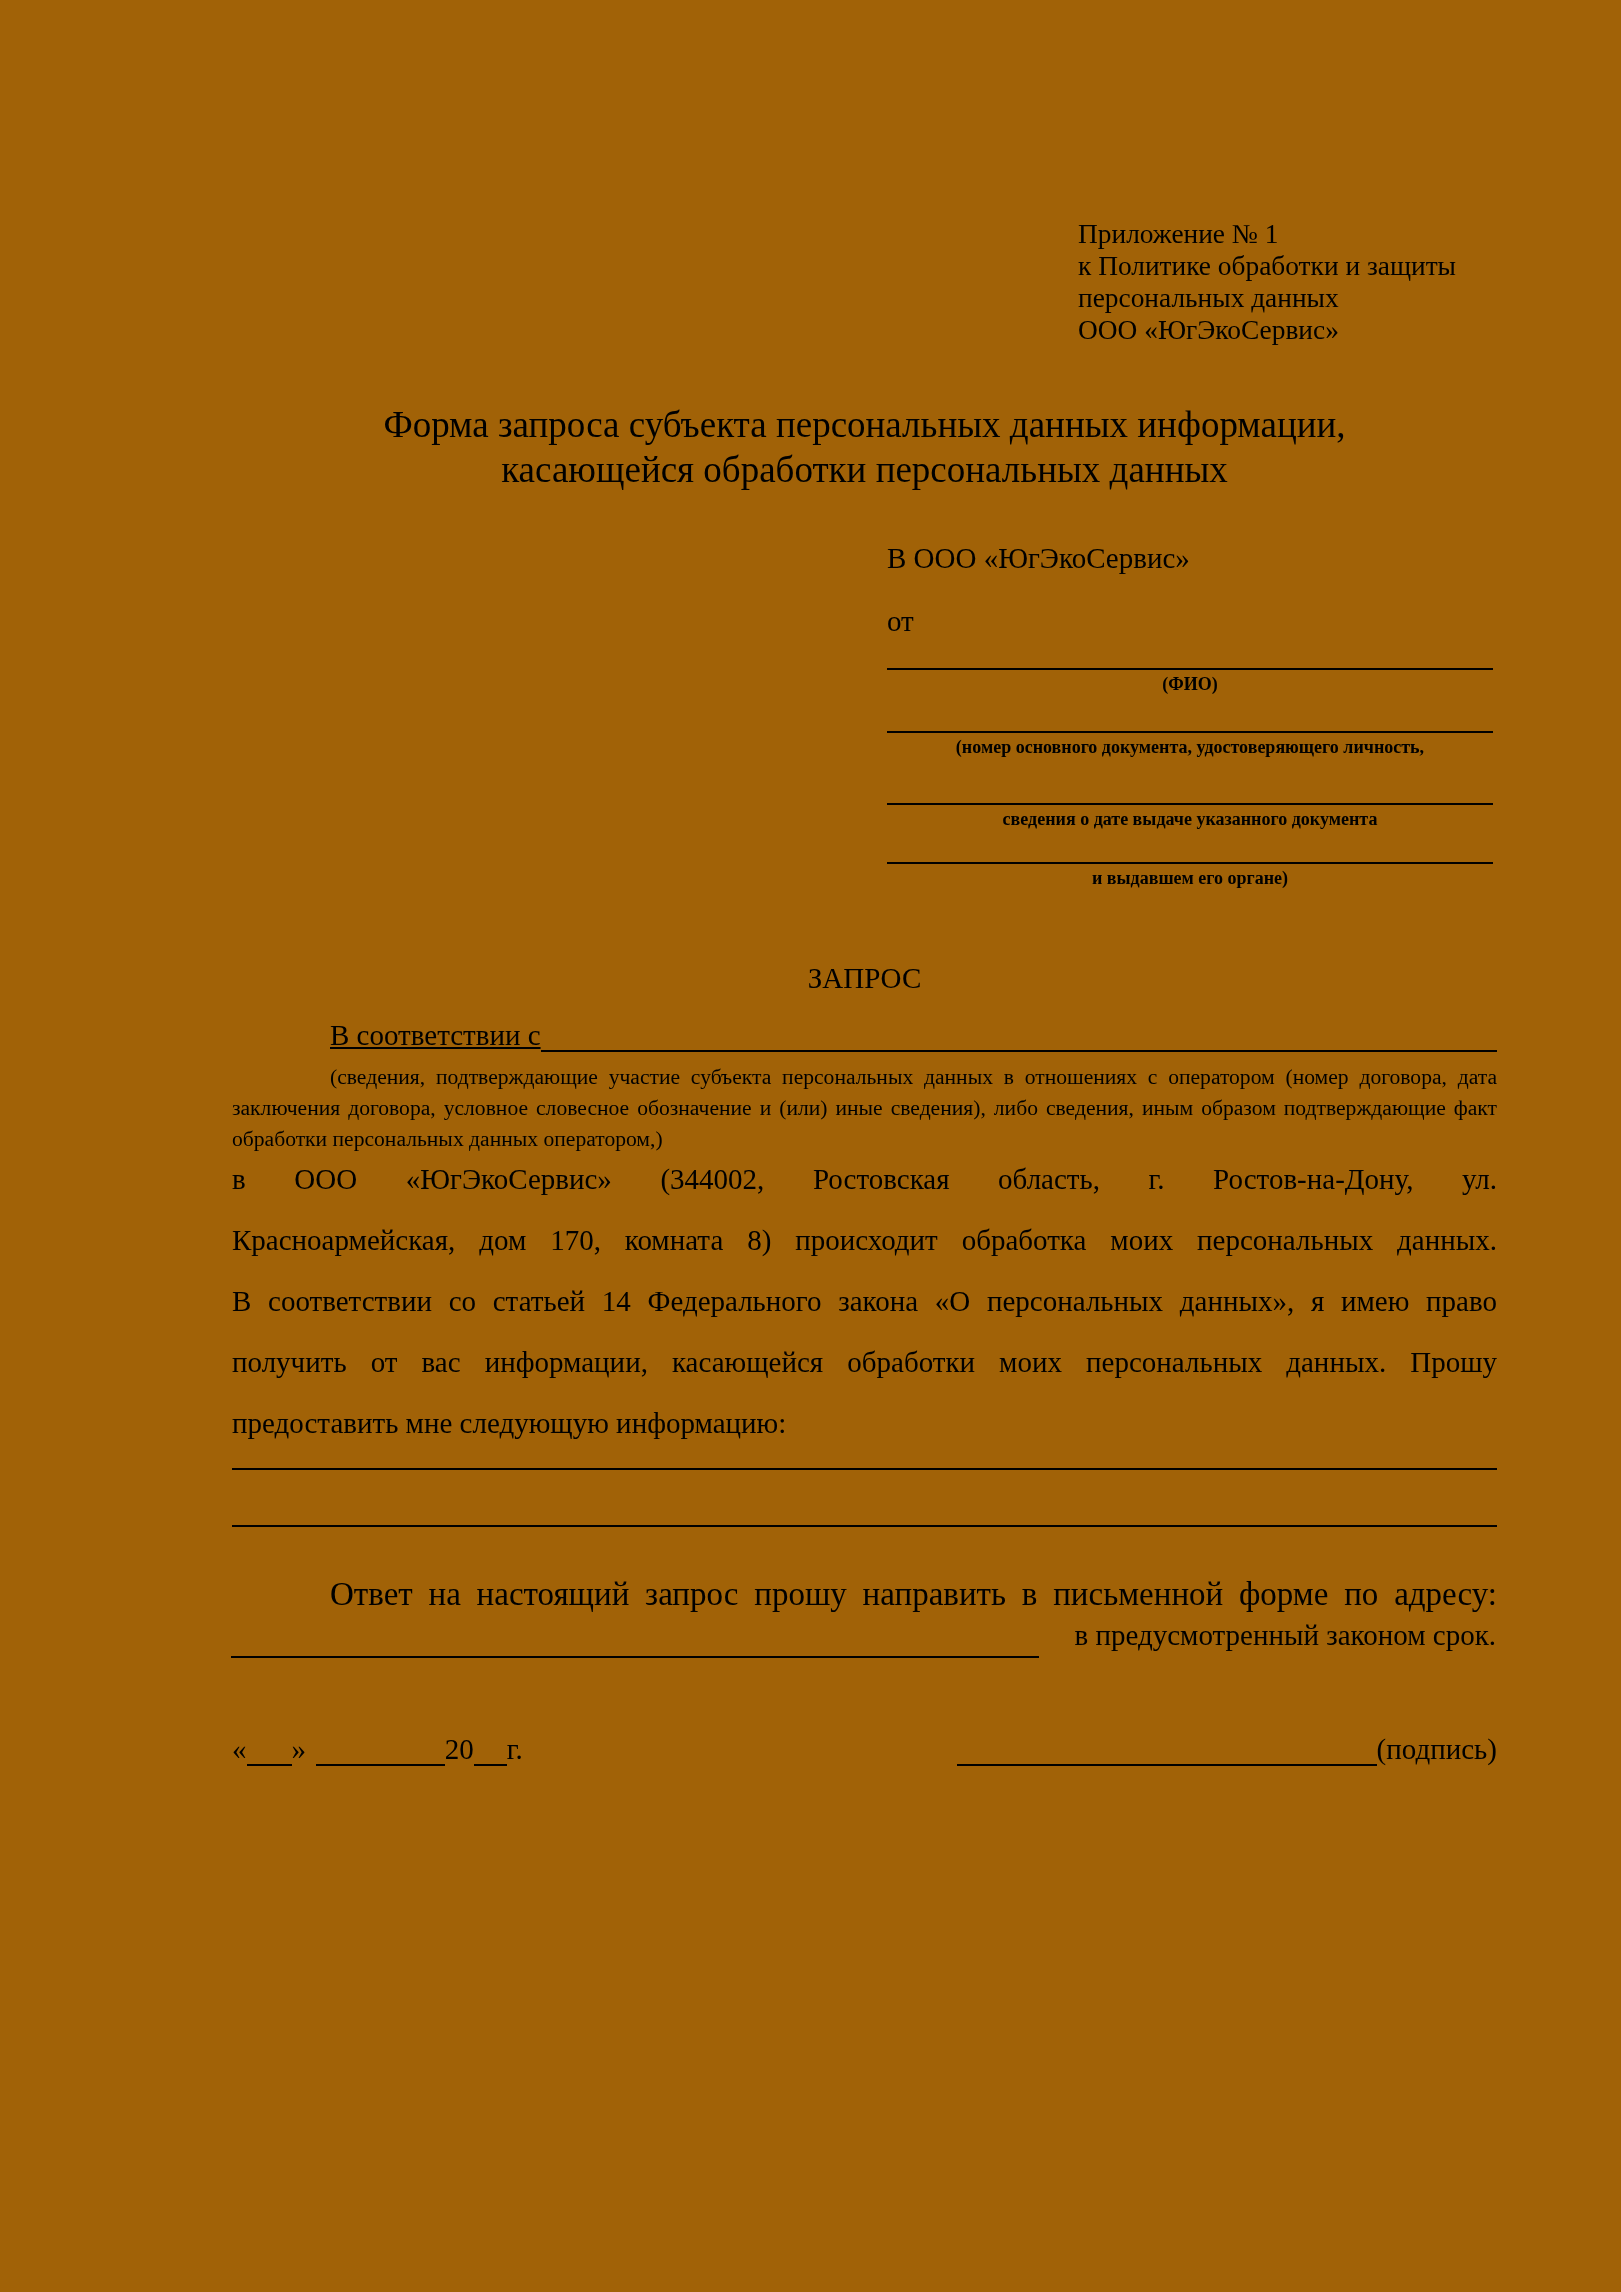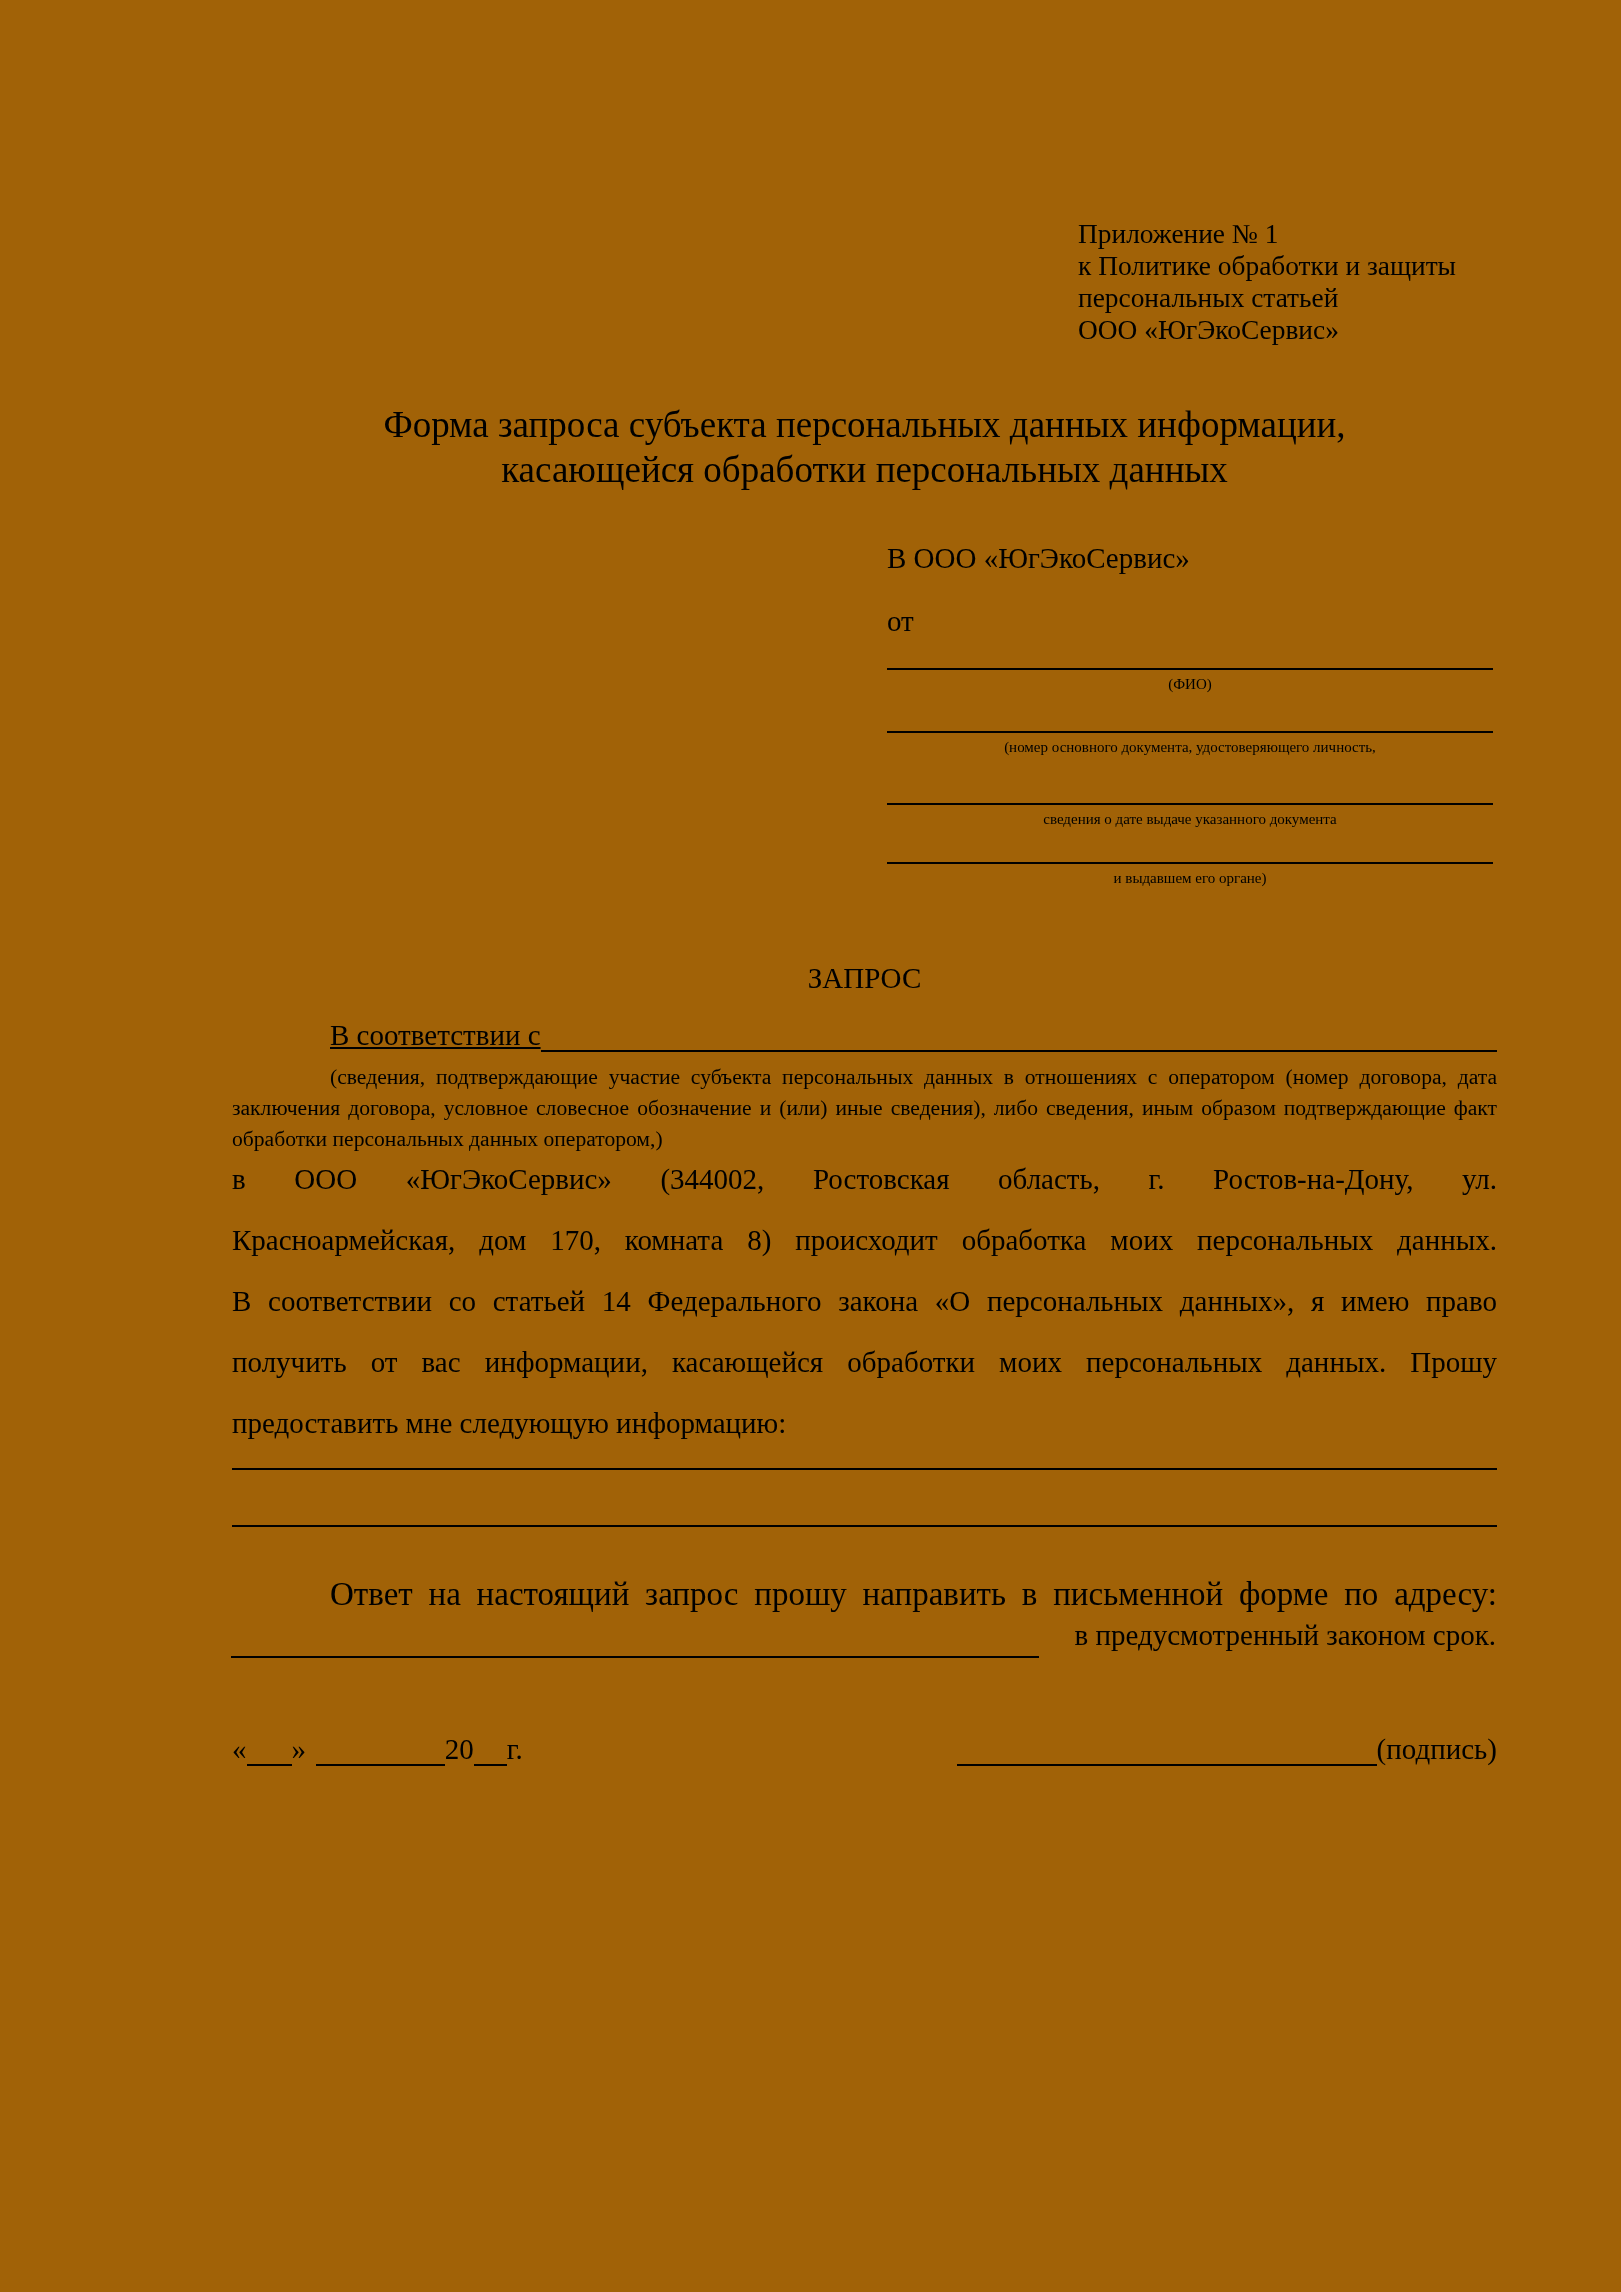--- a/index.html
+++ b/index.html
@@ -38,22 +38,23 @@
   
   .addr-to   { position: absolute; left: 887px; top: 541px; font-size: 29px; line-height: 35px; }
   .addr-from { position: absolute; left: 887px; top: 604px; font-size: 29px; line-height: 35px; }
 
   
   .field { position: absolute; left: 887px; width: 606px; }
   .field .blank-line { height: 33px; border-bottom: 2px solid #000; }
   .field .field-caption {
     margin-top: 2px;
     text-align: center;
-    font-size: 15px;
+    font-size: 18px;
     line-height: 25.5px;
+    font-weight: bold;
   }
   .field.f1 { top: 635px; }
   .field.f2 { top: 698px; }
   .field.f3 { top: 770px; }
   .field.f4 { top: 829px; }
 
   
   .request-heading {
     position: absolute;
     left: 232px;
@@ -159,21 +160,21 @@
   .date-group span, .sig-group span { white-space: pre; }
 </style>
 </head>
 <body>
 
 <div class="page">
 
   <div class="appendix">
     <div>Приложение № 1</div>
     <div>к Политике обработки и защиты</div>
-    <div>персональных статьей</div>
+    <div>персональных данных</div>
     <div>ООО «ЮгЭкоСервис»</div>
   </div>
 
   <div class="doc-title">
     <div>Форма запроса субъекта персональных данных информации,</div>
     <div>касающейся обработки персональных данных</div>
   </div>
 
   <div class="addr-to">В ООО «ЮгЭкоСервис»</div>
   <div class="addr-from">от</div>

